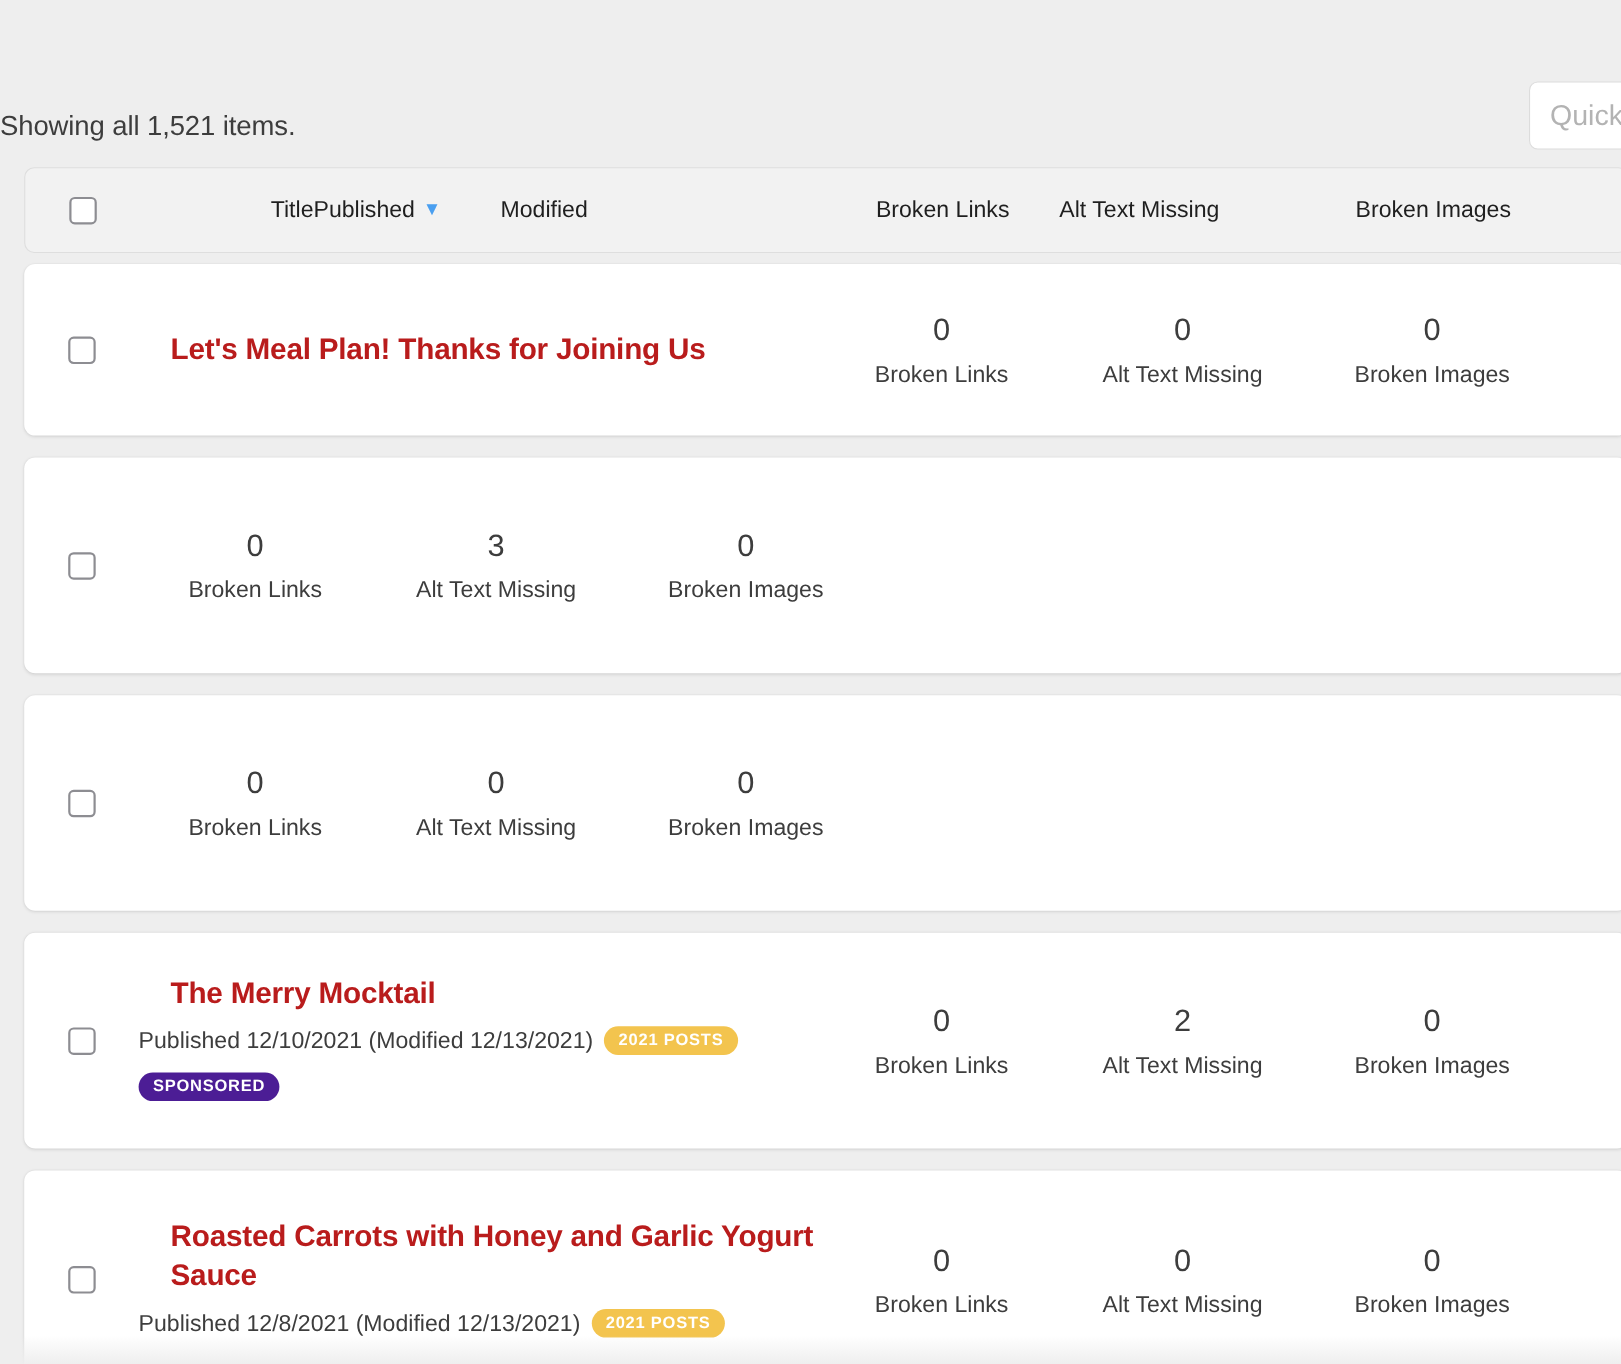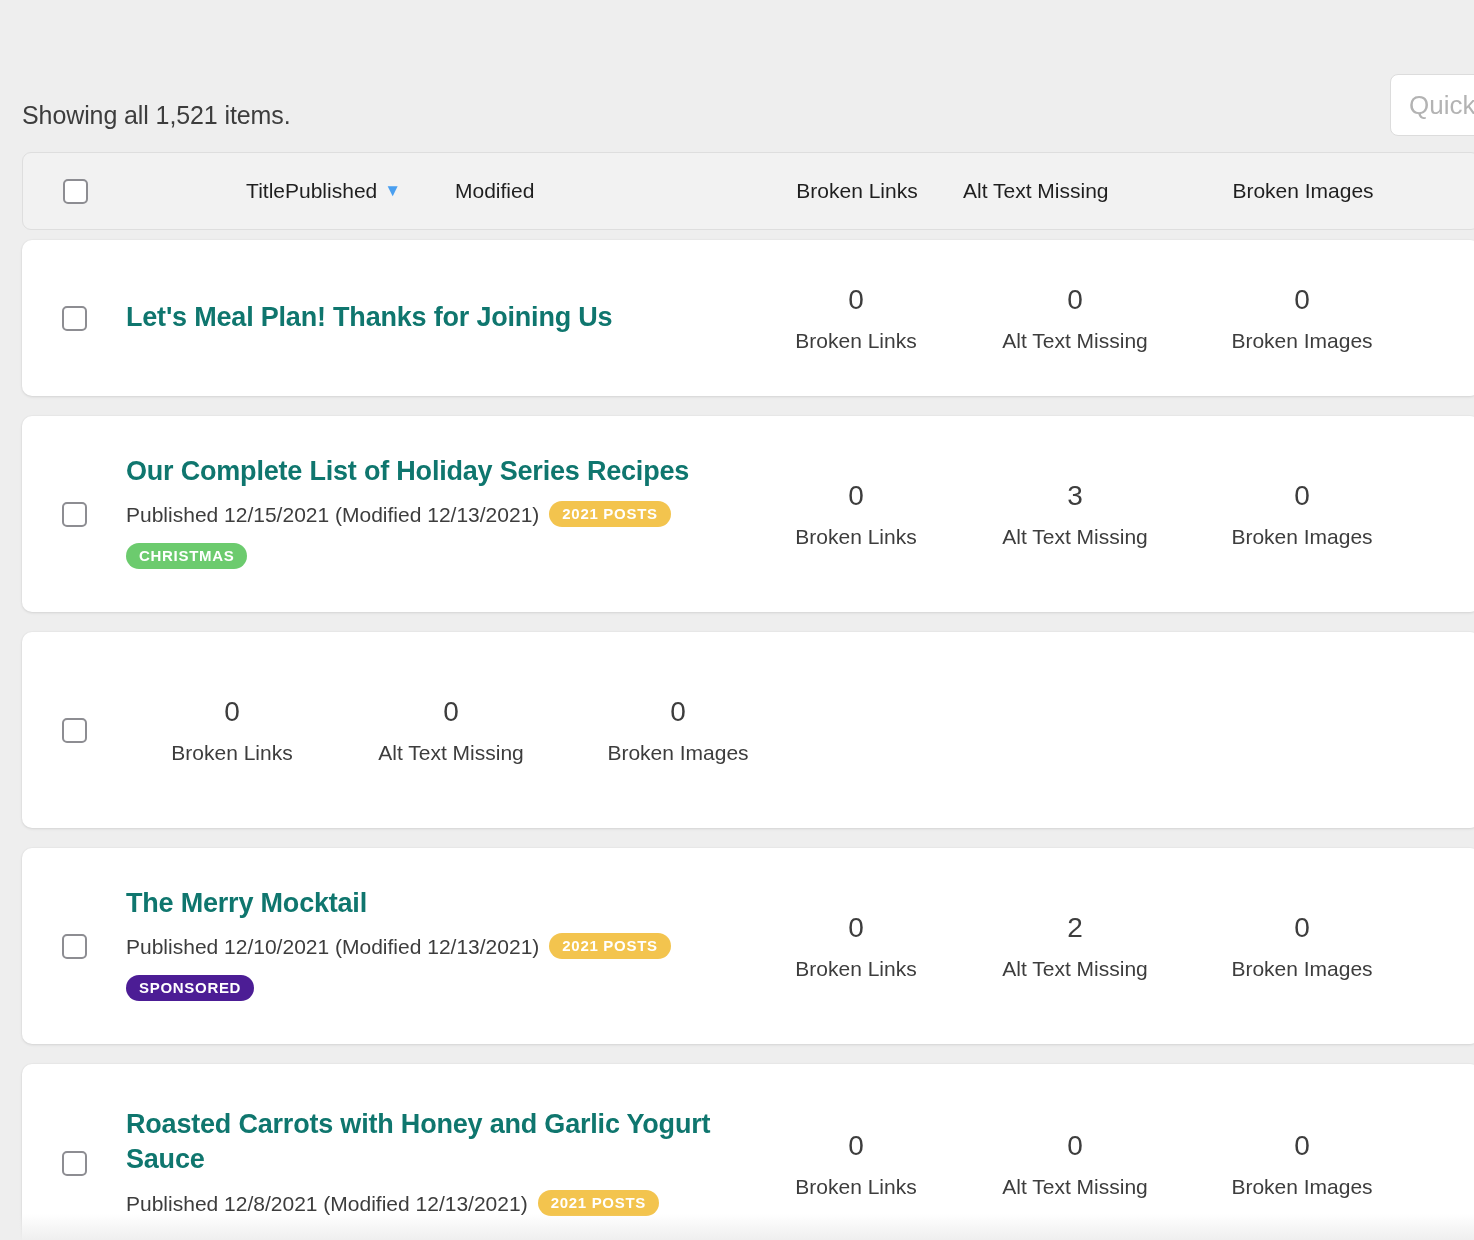--- a/index.html
+++ b/index.html
@@ -32,21 +32,20 @@
     display: flex;
     align-items: flex-end;
     justify-content: space-between;
     padding: 0 0 18px 0;
   }
 
   .showing-text {
     font-size: 25px;
     color: #3d3d3d;
     letter-spacing: -0.1px;
-    padding-left: 22px;
     white-space: nowrap;
   }
 
   .quick-search {
     position: absolute;
     left: 1390px;
     top: 74px;
     width: 170px;
     height: 62px;
     background: #ffffff;
@@ -136,26 +135,27 @@
   }
 
   .title-block {
     flex: 0 0 624px;
     width: 624px;
     padding-left: 0;
   }
 
   .row-title {
     font-size: 27px;
-    color: #0f766e;
+    color: #b91c1c;
     font-weight: bold;
     line-height: 1.32;
     letter-spacing: -0.2px;
     cursor: pointer;
     display: inline-block;
+    margin-left: 29px;
   }
 
   .meta-line {
     margin-top: 9px;
     font-size: 21px;
     color: #3d3d3d;
     line-height: 1.65;
   }
 
   .meta-date { white-space: nowrap; }
@@ -248,21 +248,20 @@
             <div class="metric-value">0</div>
             <div class="metric-label">Broken Images</div>
           </div>
         </div>
       </div>
       <div class="row-card" style="top: 176px; height: 196px;">
         <div class="row-inner">
           <div class="col-check">
             <span class="cbx"></span>
           </div>
-          <div class="title-block"><a class="row-title">Our Complete List of Holiday Series Recipes</a><div class="meta-line"><span class="meta-date">Published 12/15/2021 (Modified 12/13/2021)</span><span class="tag" style="background: rgb(243, 196, 78);">2021 POSTS</span><br><span class="tag wrap-first" style="background: rgb(108, 203, 110);">CHRISTMAS</span></div></div>
           <div class="col-bl metric">
             <div class="metric-value">0</div>
             <div class="metric-label">Broken Links</div>
           </div>
           <div class="col-alt metric">
             <div class="metric-value">3</div>
             <div class="metric-label">Alt Text Missing</div>
           </div>
           <div class="col-bi metric">
             <div class="metric-value">0</div>

